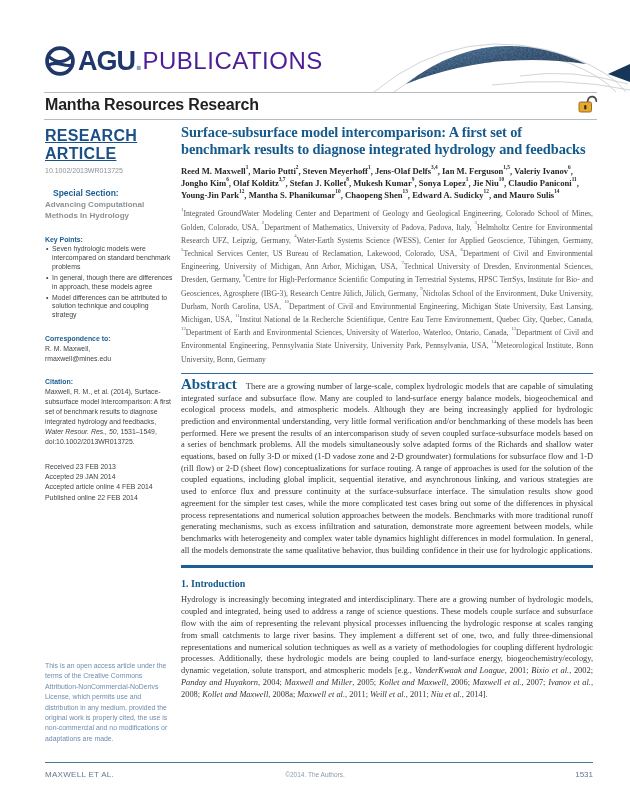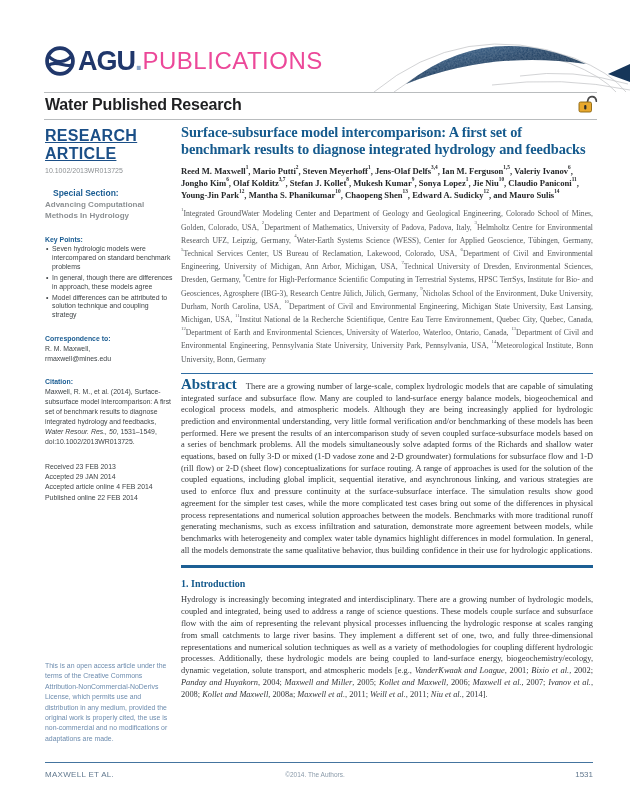--- a/index.html
+++ b/index.html
@@ -8,21 +8,21 @@
     position:relative; width:630px; height:810px; margin:0 auto;
     background:#ffffff; overflow:hidden;
     font-family:"Liberation Sans", sans-serif;
     -webkit-font-smoothing:antialiased;
   }
   
   .logo-row { position:absolute; left:45px; top:46px; height:34px; display:flex; align-items:flex-start; }
   .logo-glyph { width:30px; height:30px; margin-right:3px; }
   .logo-agu { font-size:27px; font-weight:800; color:#20376b; letter-spacing:-1px; line-height:30px; }
   .logo-dot { font-size:27px; font-weight:800; color:#8ca6c9; }
-  .logo-pubs { font-size:24px; font-weight:400; color:#ec4899; letter-spacing:0.5px; line-height:30px; }
+  .logo-pubs { font-size:24px; font-weight:400; color:#4c1d95; letter-spacing:0.5px; line-height:30px; }
   .wave-art { position:absolute; left:372px; top:30px; width:258px; height:64px; }
   .hrule-top { position:absolute; left:44px; top:92px; width:553px; height:1px; background:#b9bcbe; }
   .journal-name { position:absolute; left:45px; top:96px; font-size:16px; font-weight:700; color:#1f2022; letter-spacing:-0.2px; }
   .lock-icon { position:absolute; left:576px; top:94px; width:22px; height:20px; }
   .hrule-top2 { position:absolute; left:44px; top:119px; width:553px; height:1px; background:#b9bcbe; }
 
   
   .sidebar { position:absolute; left:45px; top:127px; width:128px; color:#3f4447; }
   .sb-research { font-size:16px; font-weight:700; color:#1b4f87; letter-spacing:0.3px;text-decoration:underline; }
   .sb-doi { font-size:7px; color:#8d9194; margin-top:4px; }
@@ -89,21 +89,21 @@
     <path d="M2 62 Q 92 -12 202 28 Q 238 42 254 62" fill="none" stroke="#c6c8ca" stroke-width="0.8"></path>
     <path d="M22 62 Q 102 0 197 33 Q 230 46 244 62" fill="none" stroke="#c6c8ca" stroke-width="0.8"></path>
     <path d="M148 46 Q 200 38 256 54" fill="none" stroke="#c6c8ca" stroke-width="0.8"></path>
     <path d="M120 55 Q 190 46 258 60" fill="none" stroke="#c6c8ca" stroke-width="0.8"></path>
     <path d="M34 54 Q 116 -10 214 34 Q 120 20 34 54 Z" fill="url(#wg)"></path>
     <path d="M34 54 Q 116 -10 214 34 Q 120 20 34 54 Z" filter="url(#nz)" fill="#0e2943"></path>
     <path d="M236 44 L 258 34 L 258 52 Z" fill="#16365a"></path>
   </svg>
 
   <div class="hrule-top"></div>
-  <div class="journal-name">Water Published Research</div>
+  <div class="journal-name">Mantha Resources Research</div>
   <svg class="lock-icon" viewBox="0 0 22 20">
     <path d="M12 9 V6 a4.2 4.2 0 0 1 8 -1.5 l0.4 1.2" fill="none" stroke="#4a4a4a" stroke-width="1.7" stroke-linecap="round" transform="rotate(14 14 6)"></path>
     <rect x="3" y="8" width="12.5" height="10" rx="1.6" fill="#e8a82e" stroke="#8a6410" stroke-width="0.9"></rect>
     <rect x="8.2" y="11" width="2.2" height="4.4" rx="1" fill="#2a2a2a"></rect>
   </svg>
   <div class="hrule-top2"></div>
 
   <div class="sidebar">
     <div class="sb-research">RESEARCH ARTICLE</div>
     <div class="sb-doi">10.1002/2013WR013725</div>

